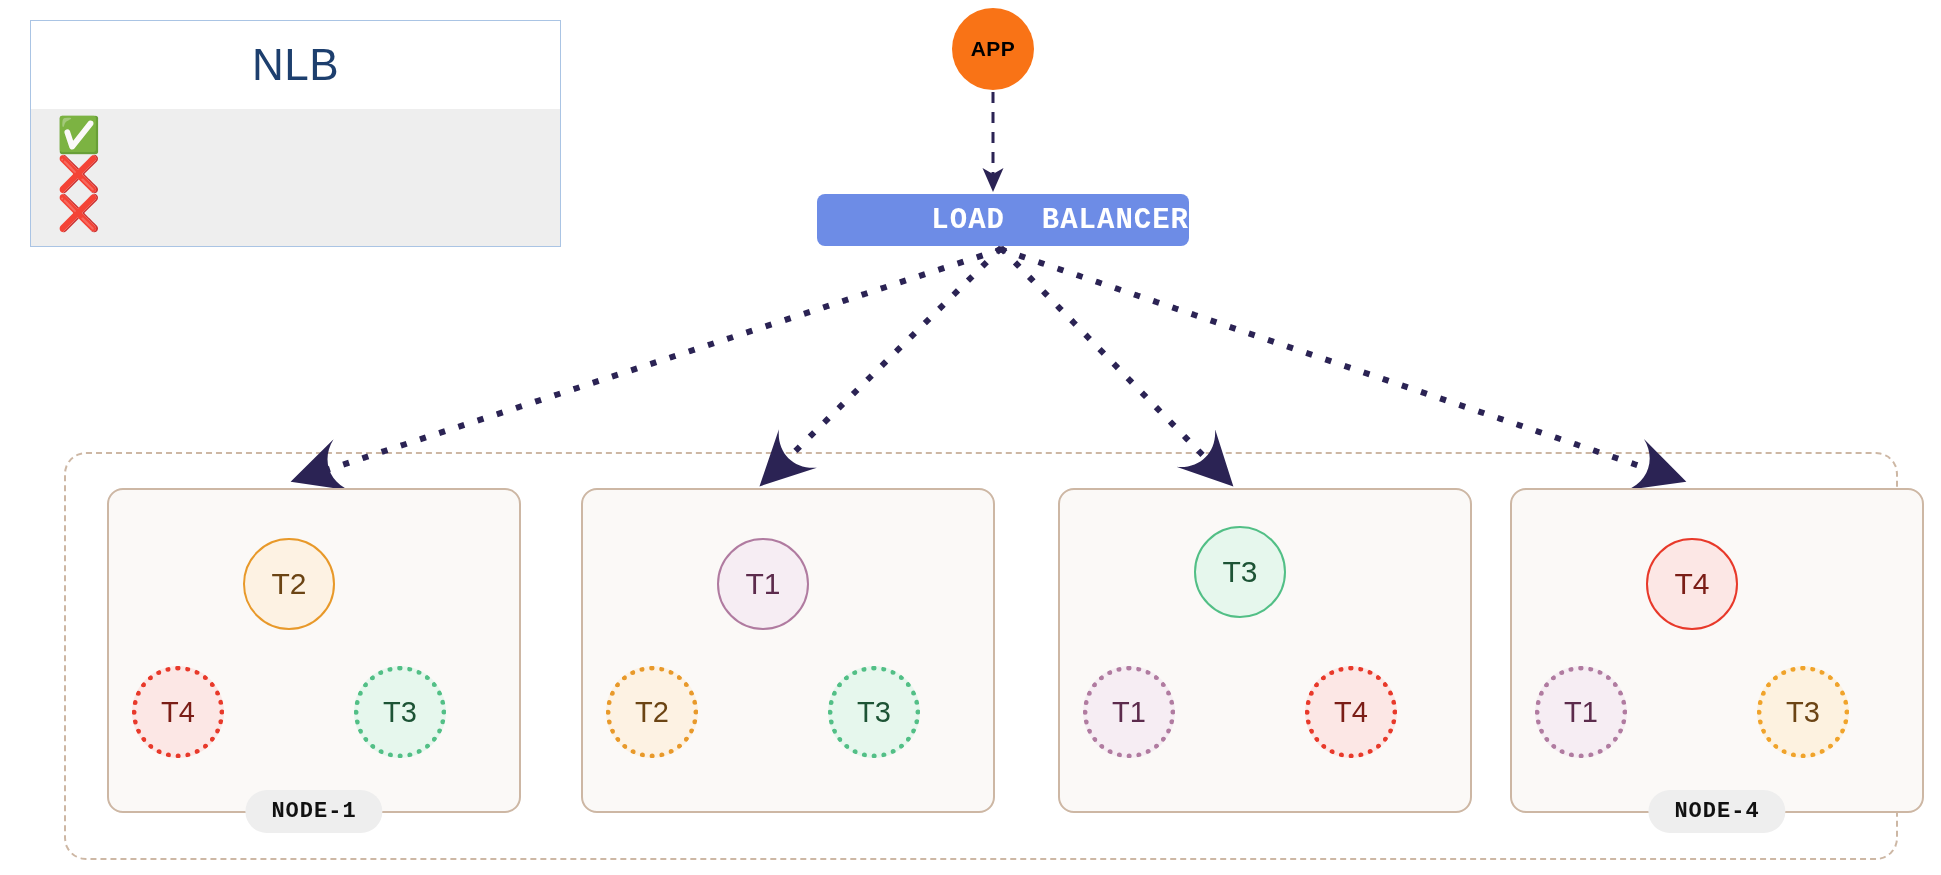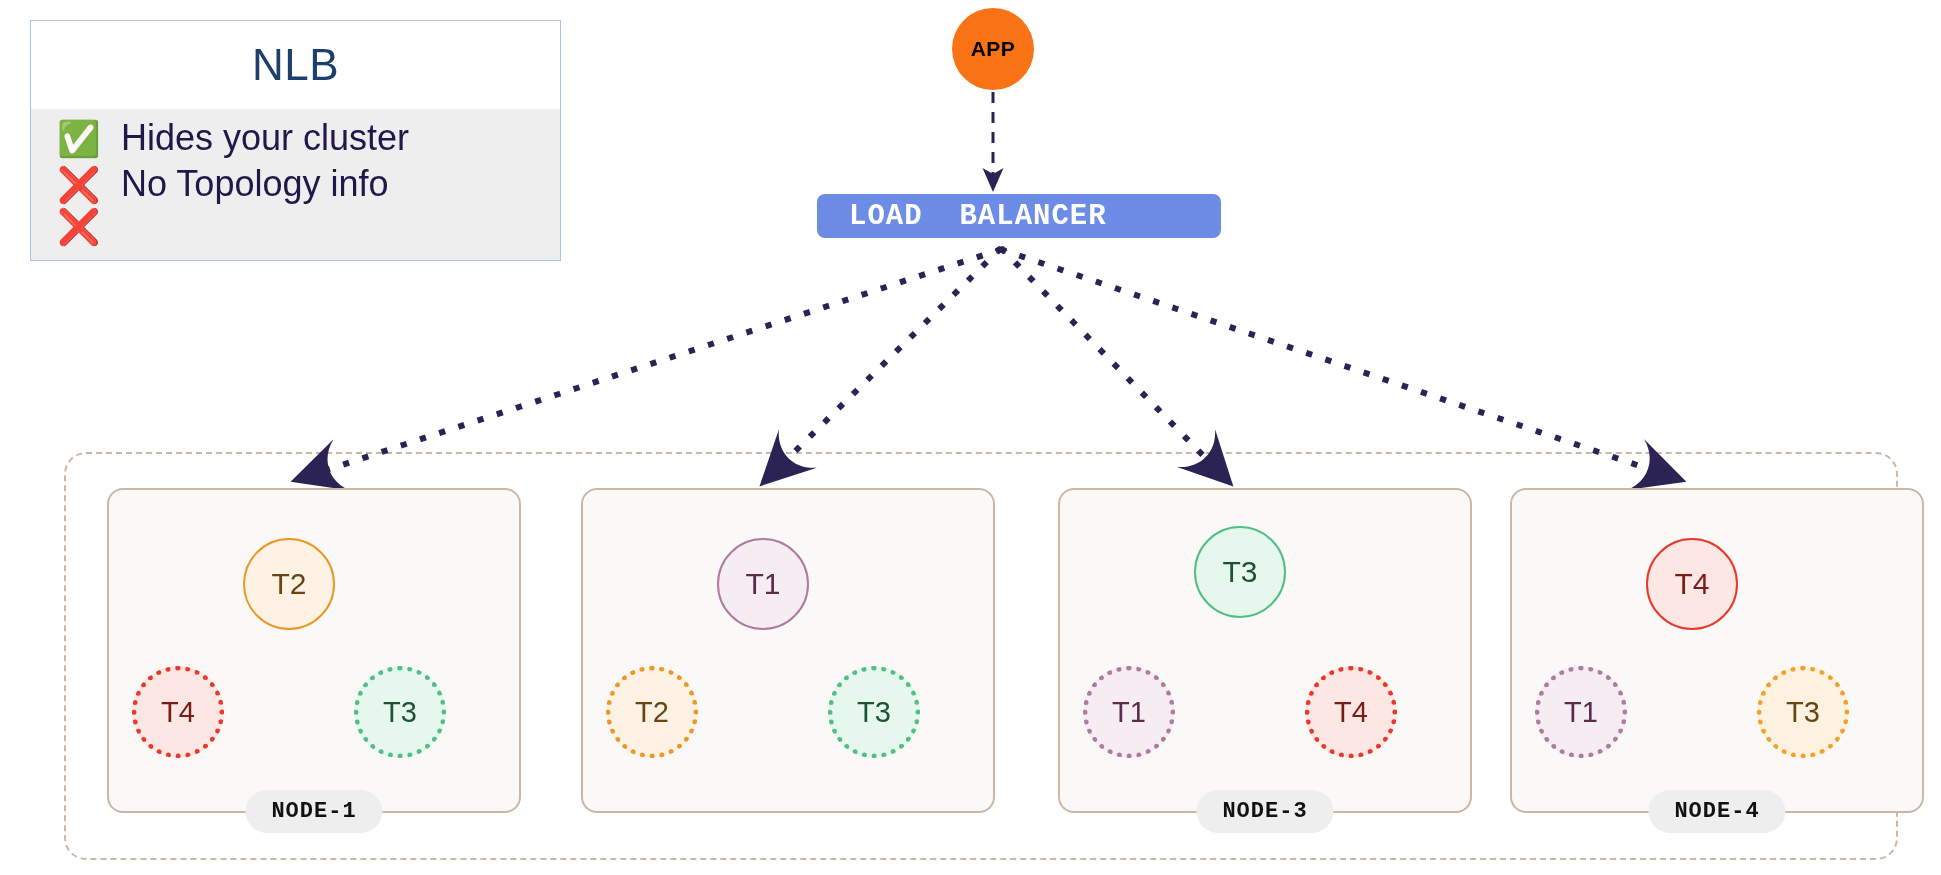--- a/index.html
+++ b/index.html
@@ -99,28 +99,27 @@
     color: #000000;
     letter-spacing: 0.5px;
   }
 
   
   #load-balancer {
     position: absolute;
     left: 817px;
     top: 194px;
     width: 372px;
-    height: 44px;
+    height: 52px;
     border-radius: 8px;
     background: #6d8ce6;
     display: flex;
     align-items: center;
-    justify-content: flex-start;
+    justify-content: flex-end;
     z-index: 20;
-    padding-left: 32px;
   }
   #load-balancer-label {
     font-family: "Liberation Mono", monospace;
     font-size: 29px;
     font-weight: bold;
     color: #ffffff;
     letter-spacing: 1px;
     white-space: pre;
   }
 
@@ -227,25 +226,23 @@
     <line x1="1003" y1="250" x2="1675" y2="478" stroke="#2b2354" stroke-width="6" stroke-linecap="square" stroke-dasharray="0.2,20" marker-end="url(#arrow-swept)"></line>
   </svg>
 
   <div id="nlb-card">
     <div id="nlb-card-header">
       <span id="nlb-title">NLB</span>
     </div>
     <div id="nlb-card-body">
       <div class="nlb-row">
         <span class="nlb-icon">✅</span>
-        <span class="nlb-text">Hides your cluster</span>
       </div>
       <div class="nlb-row">
         <span class="nlb-icon">❌</span>
-        <span class="nlb-text">No Topology info</span>
       </div>
       <div class="nlb-row">
         <span class="nlb-icon">❌</span>
       </div>
     </div>
   </div>
 
   <div id="app-node">
     <span id="app-label">APP</span>
   </div>
@@ -282,21 +279,20 @@
   <div class="node-box" id="node-box-2">
       <div class="task primary slot-top-raised" style="border-color: rgb(82, 191, 134); background: rgb(230, 247, 237);">
         <span class="task-label" style="color: rgb(29, 83, 53);">T3</span>
       </div>
       <div class="task replica slot-left" style="border-color: rgb(176, 123, 160); background: rgb(246, 237, 243);">
         <span class="task-label" style="color: rgb(92, 43, 76);">T1</span>
       </div>
       <div class="task replica slot-right" style="border-color: rgb(232, 57, 42); background: rgb(252, 231, 229);">
         <span class="task-label" style="color: rgb(122, 29, 22);">T4</span>
       </div>
-      <div class="node-label">NODE-3</div>
     </div>
   <div class="node-box" id="node-box-3">
       <div class="task primary slot-top" style="border-color: rgb(232, 57, 42); background: rgb(252, 231, 229);">
         <span class="task-label" style="color: rgb(122, 29, 22);">T4</span>
       </div>
       <div class="task replica slot-left" style="border-color: rgb(176, 123, 160); background: rgb(246, 237, 243);">
         <span class="task-label" style="color: rgb(92, 43, 76);">T1</span>
       </div>
       <div class="task replica slot-right" style="border-color: rgb(240, 163, 42); background: rgb(253, 242, 224);">
         <span class="task-label" style="color: rgb(107, 68, 20);">T3</span>

